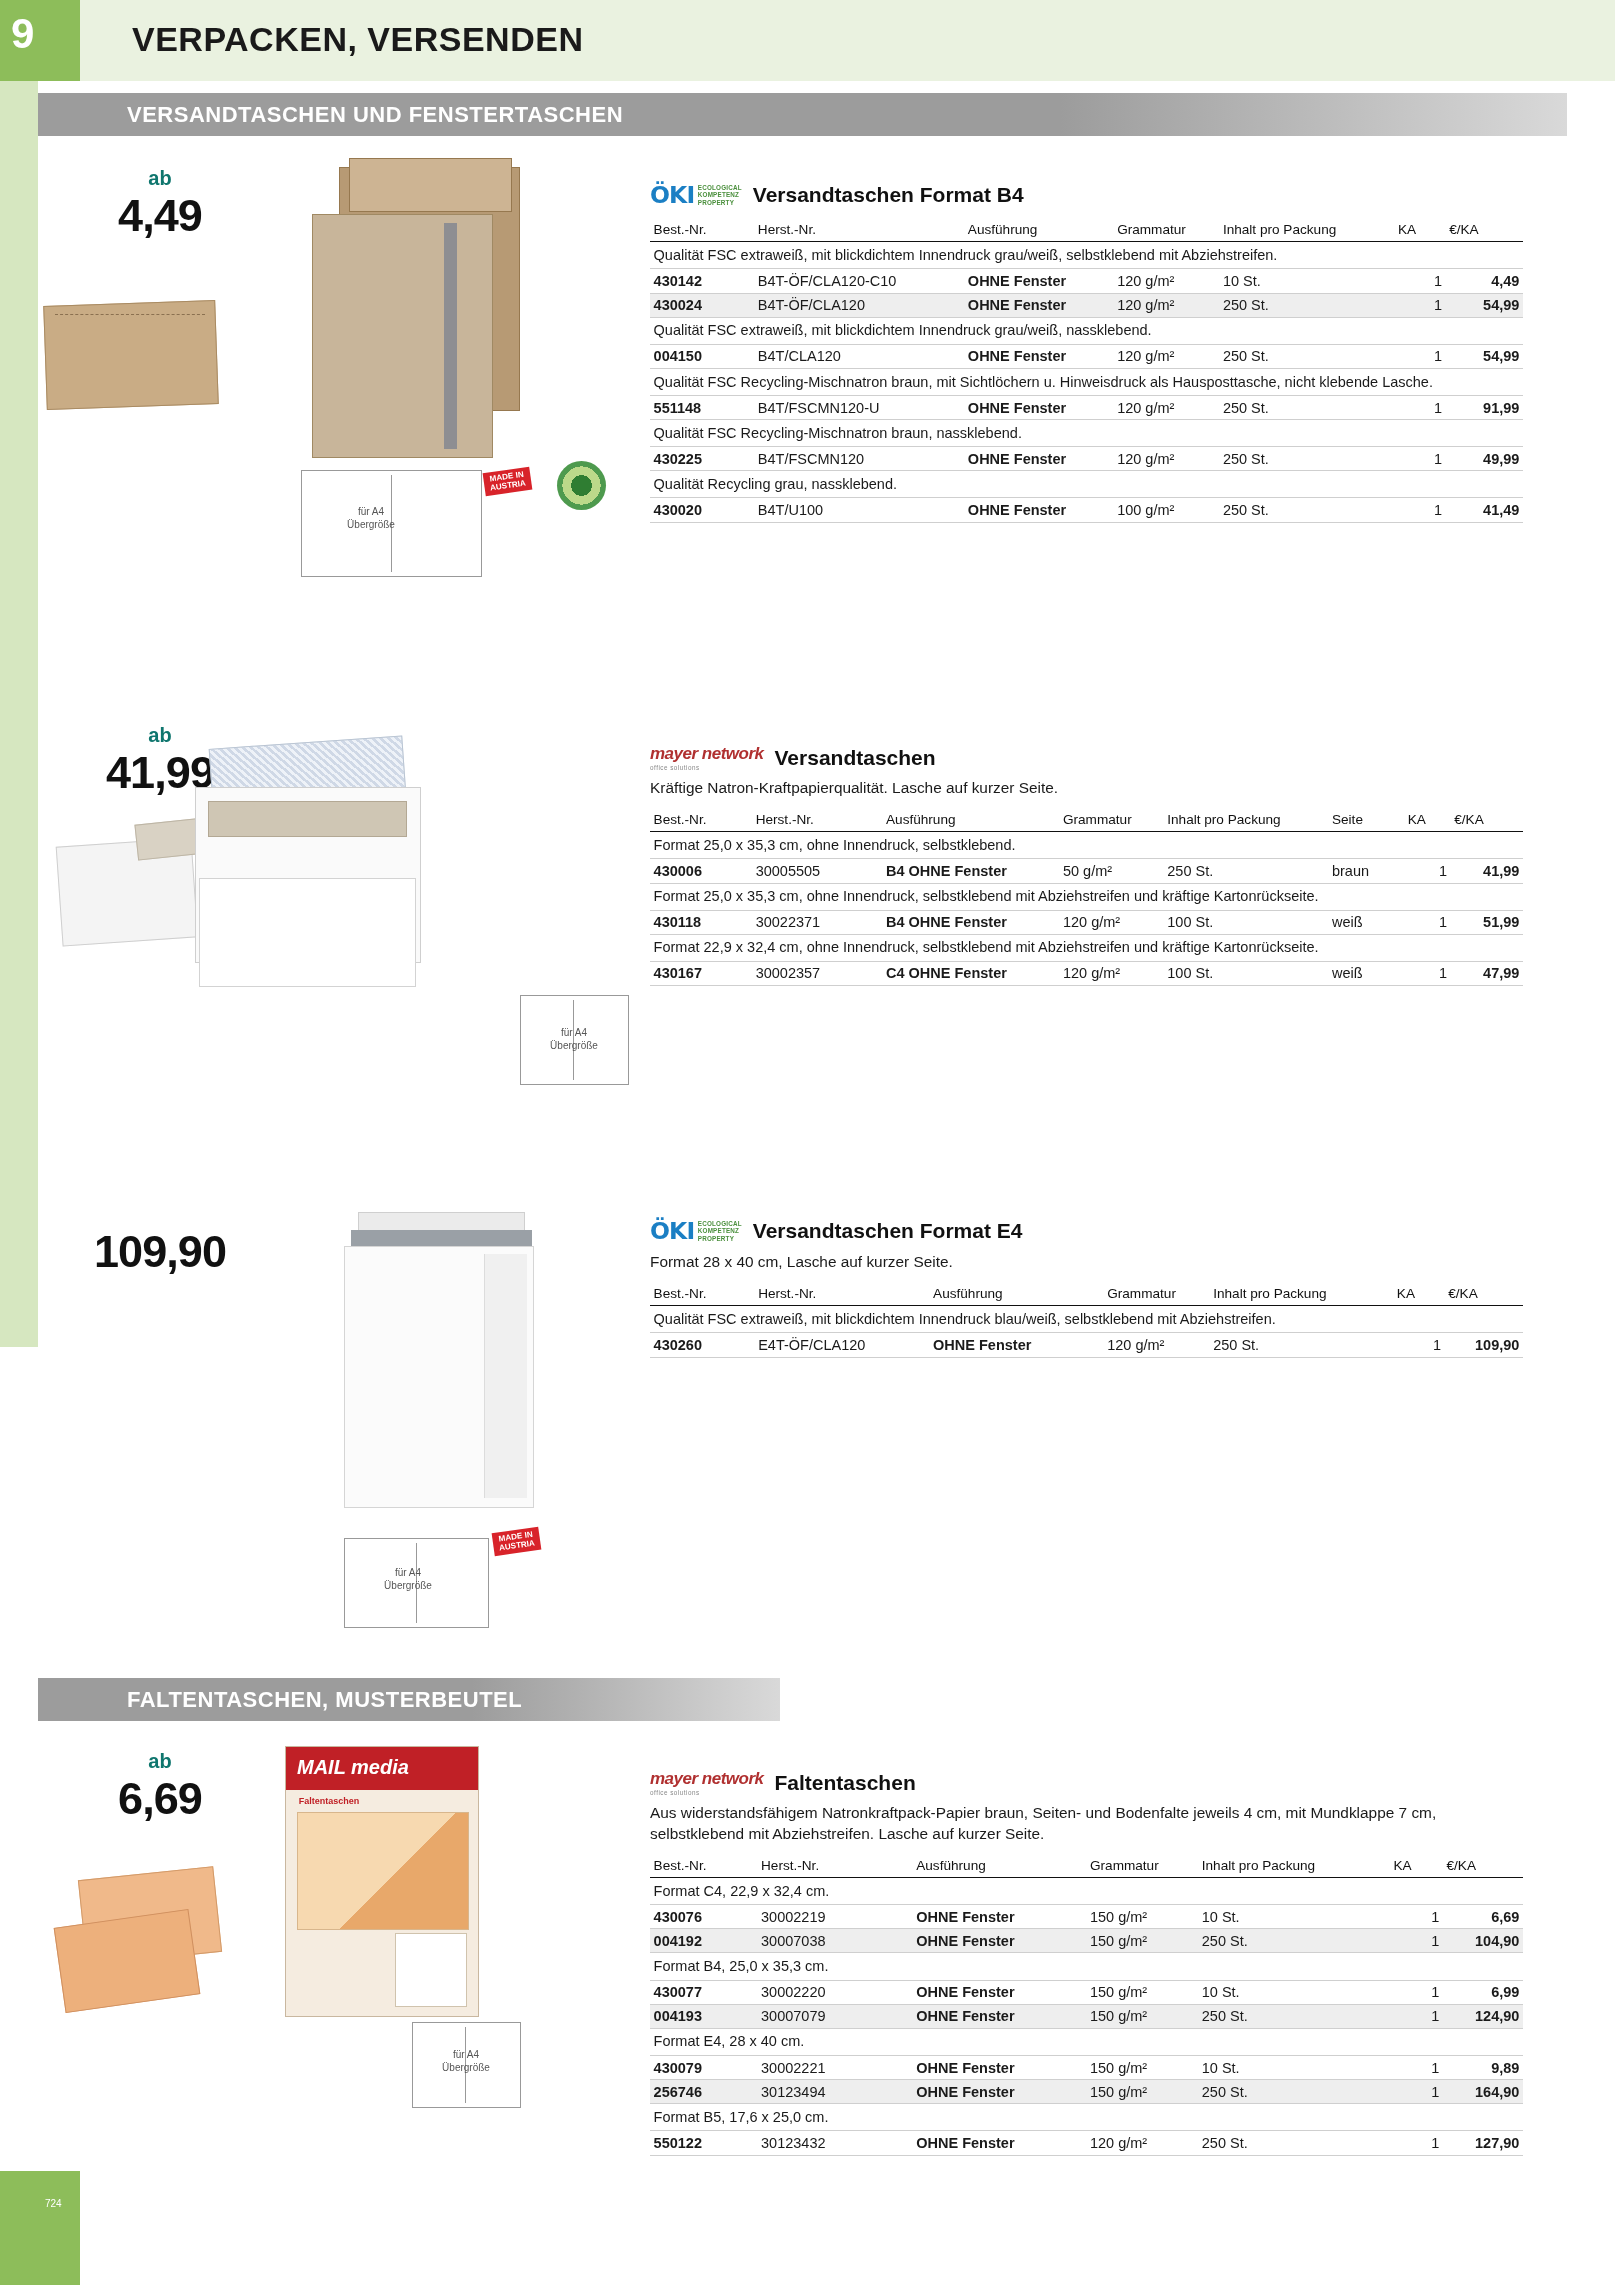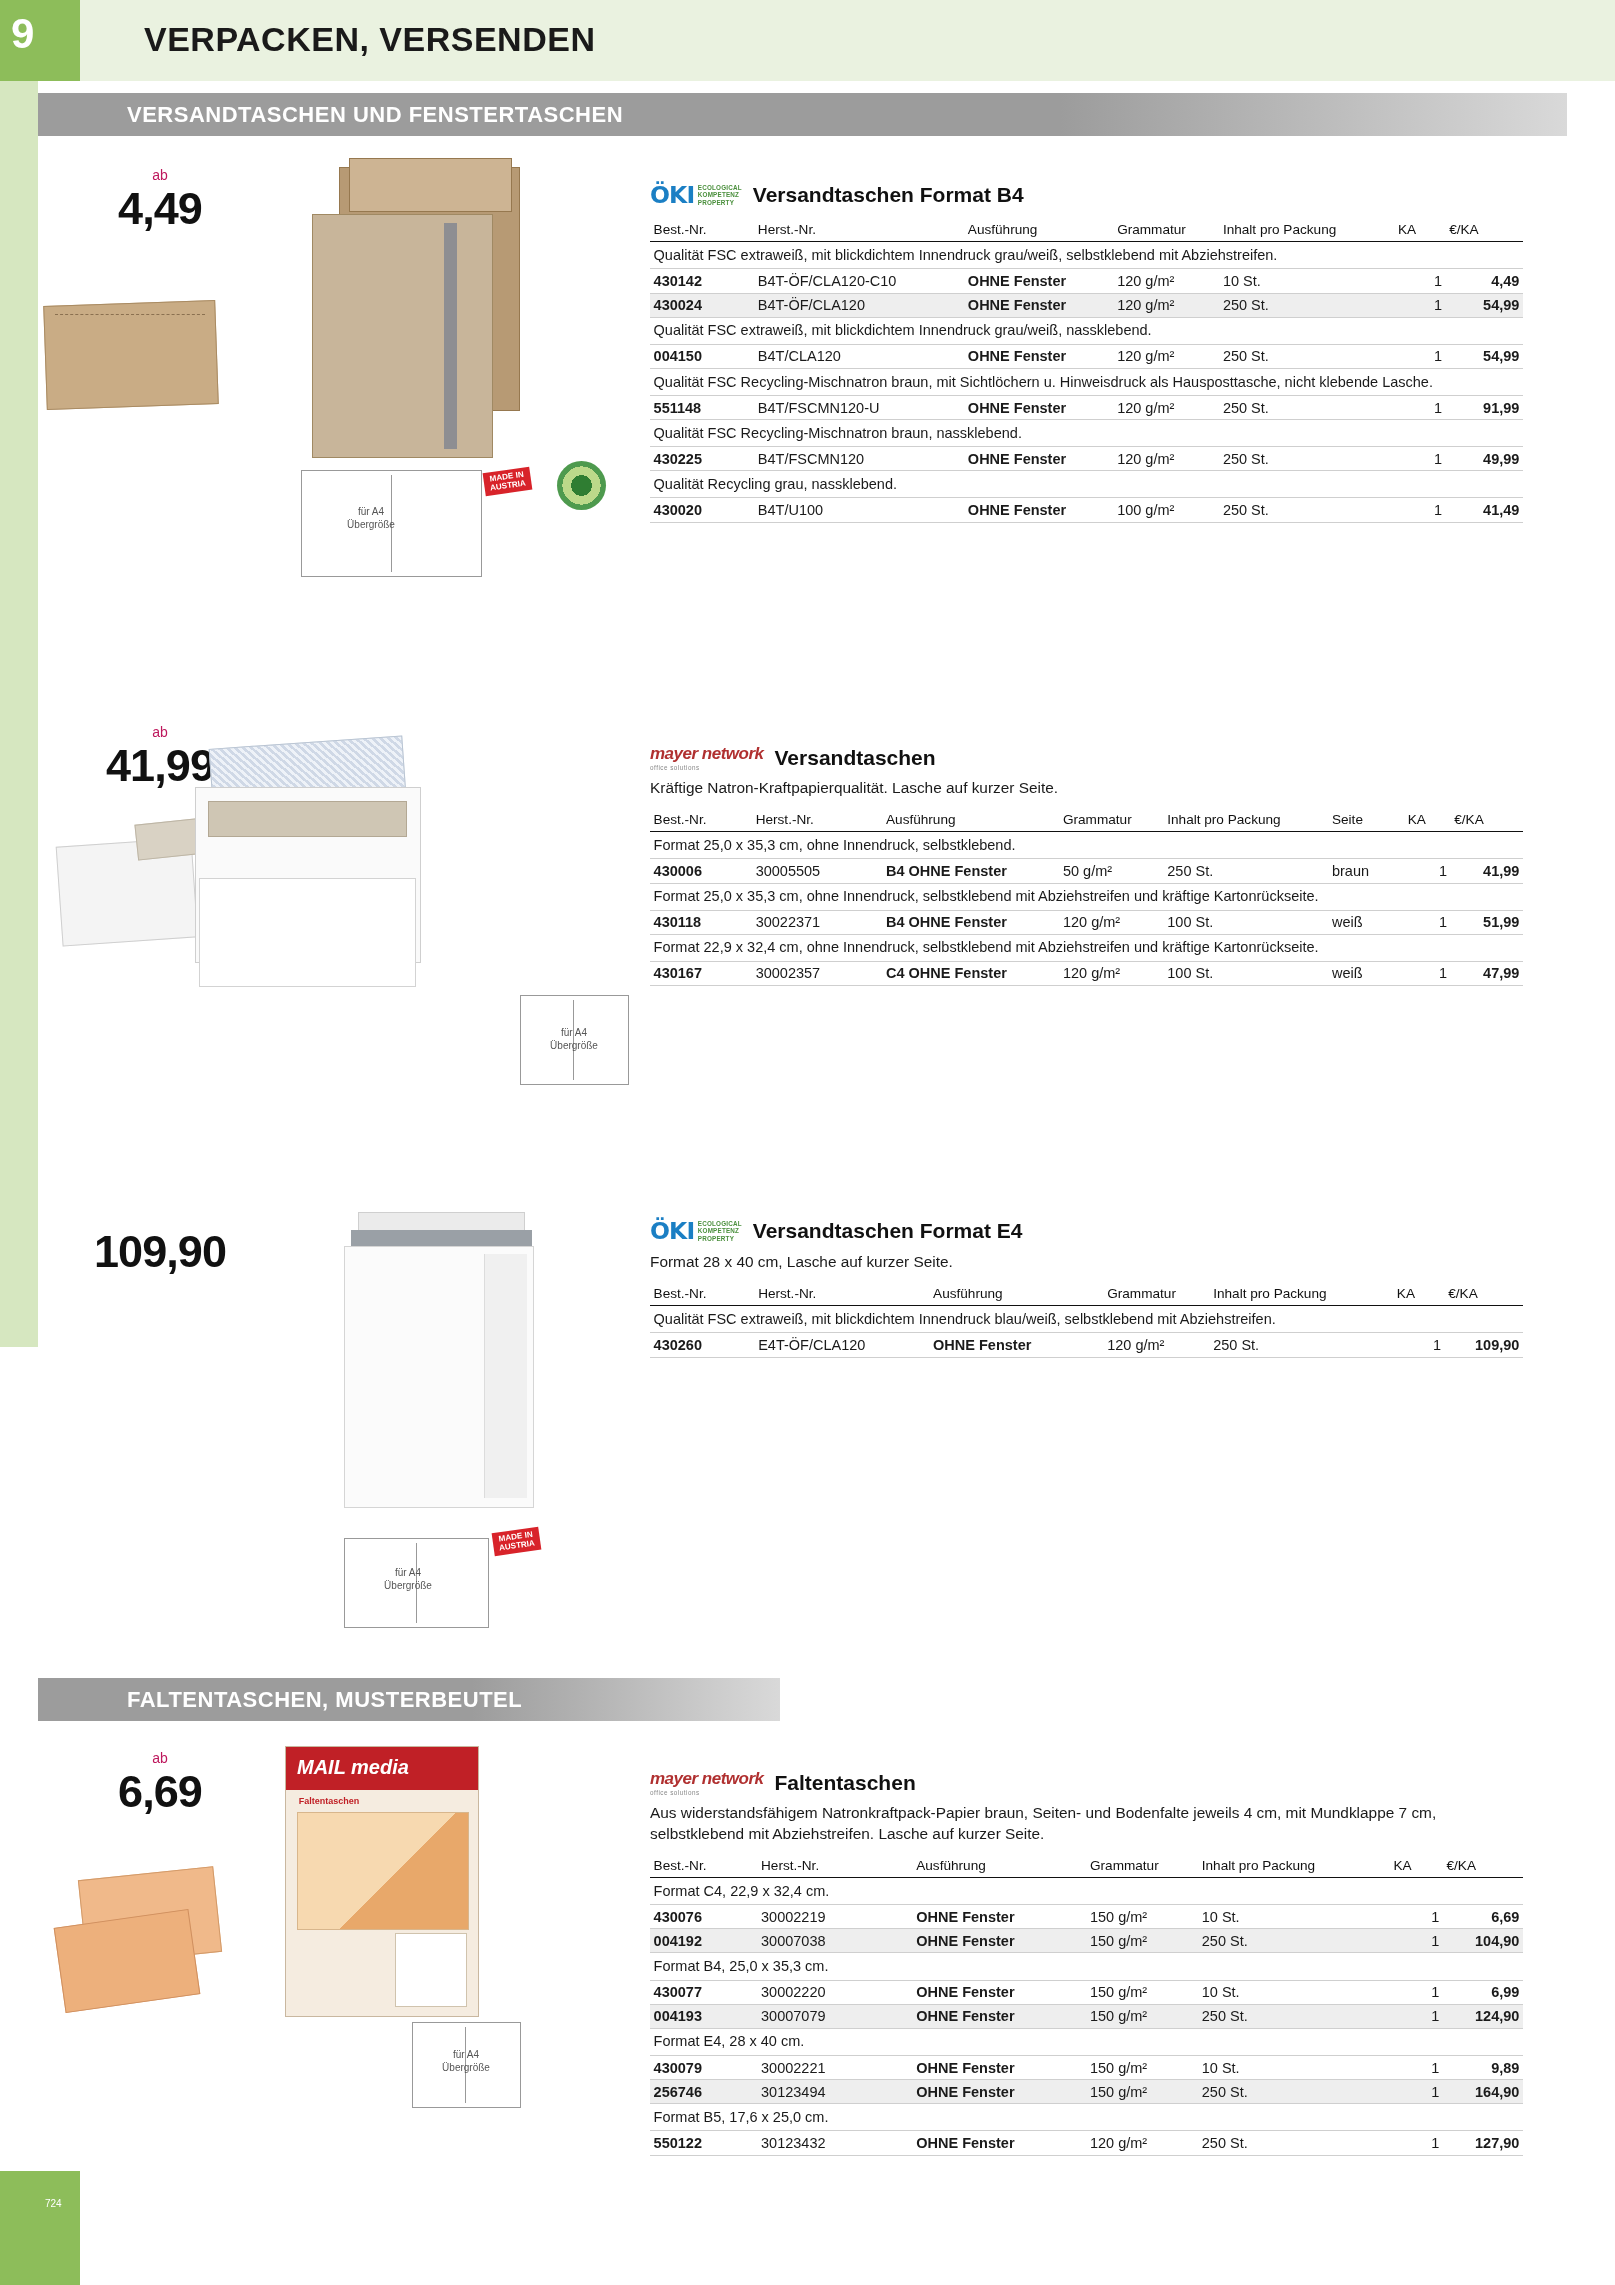--- a/index.html
+++ b/index.html
@@ -16,21 +16,21 @@
   .page-header {
     position:absolute; left:0; top:0; width:1616px; height:81px;
     background:#eaf2e0;
   }
   .chapter-badge {
     position:absolute; left:0; top:0; width:80px; height:81px;
     background:#8dbd5a; color:#ffffff;
     font-size:42px; font-weight:bold; line-height:67px; padding-left:11px;
   }
   .header-title {
-    position:absolute; left:144px; top:20px;
+    position:absolute; left:132px; top:20px;
     font-size:34px; font-weight:bold; letter-spacing:0.5px; color:#1a1a1a;
   }
   .left-green-bar {
     position:absolute; left:0; top:81px; width:38px; height:1266px;
     background:#d6e7c0;
   }
   .left-bottom-bar {
     position:absolute; left:0; top:2171px; width:80px; height:114px;
     background:#8dbd5a;
   }
@@ -48,21 +48,21 @@
     color:#ffffff; font-size:22px; font-weight:bold; letter-spacing:0.5px;
     line-height:43px; padding-left:89px; white-space:nowrap;
   }
   .section-bar .grad {
     position:absolute; right:0; top:0; width:507px; height:43px;
     background:linear-gradient(to right,#9c9c9c,#d9d9d9);
   }
 
   
   .price-block { position:absolute; text-align:center; }
-  .price-ab { font-size:14px; font-weight:normal; color:#be185d; }
+  .price-ab { font-size:20px; font-weight:bold; color:#0f766e; }
   .price-value { font-size:45px; font-weight:bold; color:#111; letter-spacing:-0.9px; }
 
   
   .product { position:absolute; }
   .brand-row { display:flex; align-items:center; gap:11px; margin-bottom:7.2px; }
   .brand-oki {
     display:inline-flex; align-items:center; gap:3.6px;
   }
   .oki-mark {
     font-size:23.5px; font-weight:bold; color:#1b7fc4; letter-spacing:-0.9px;

